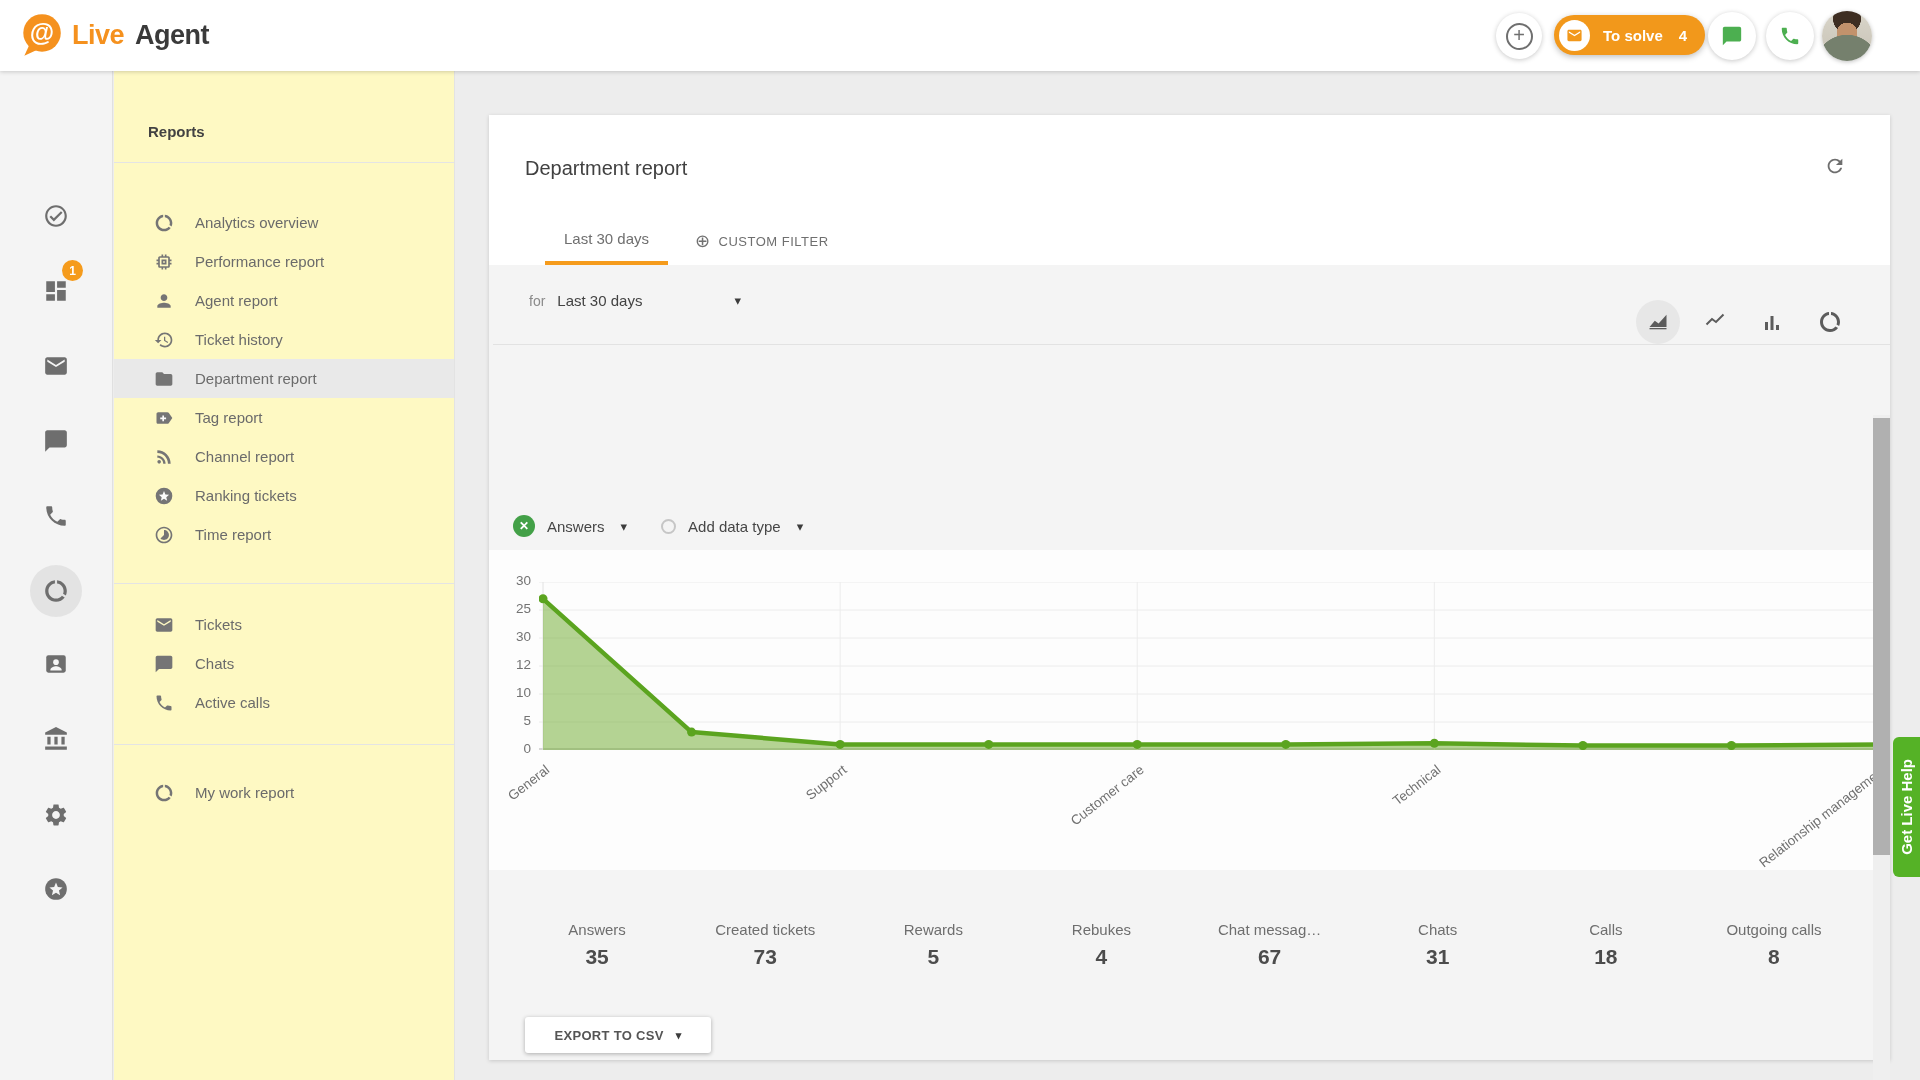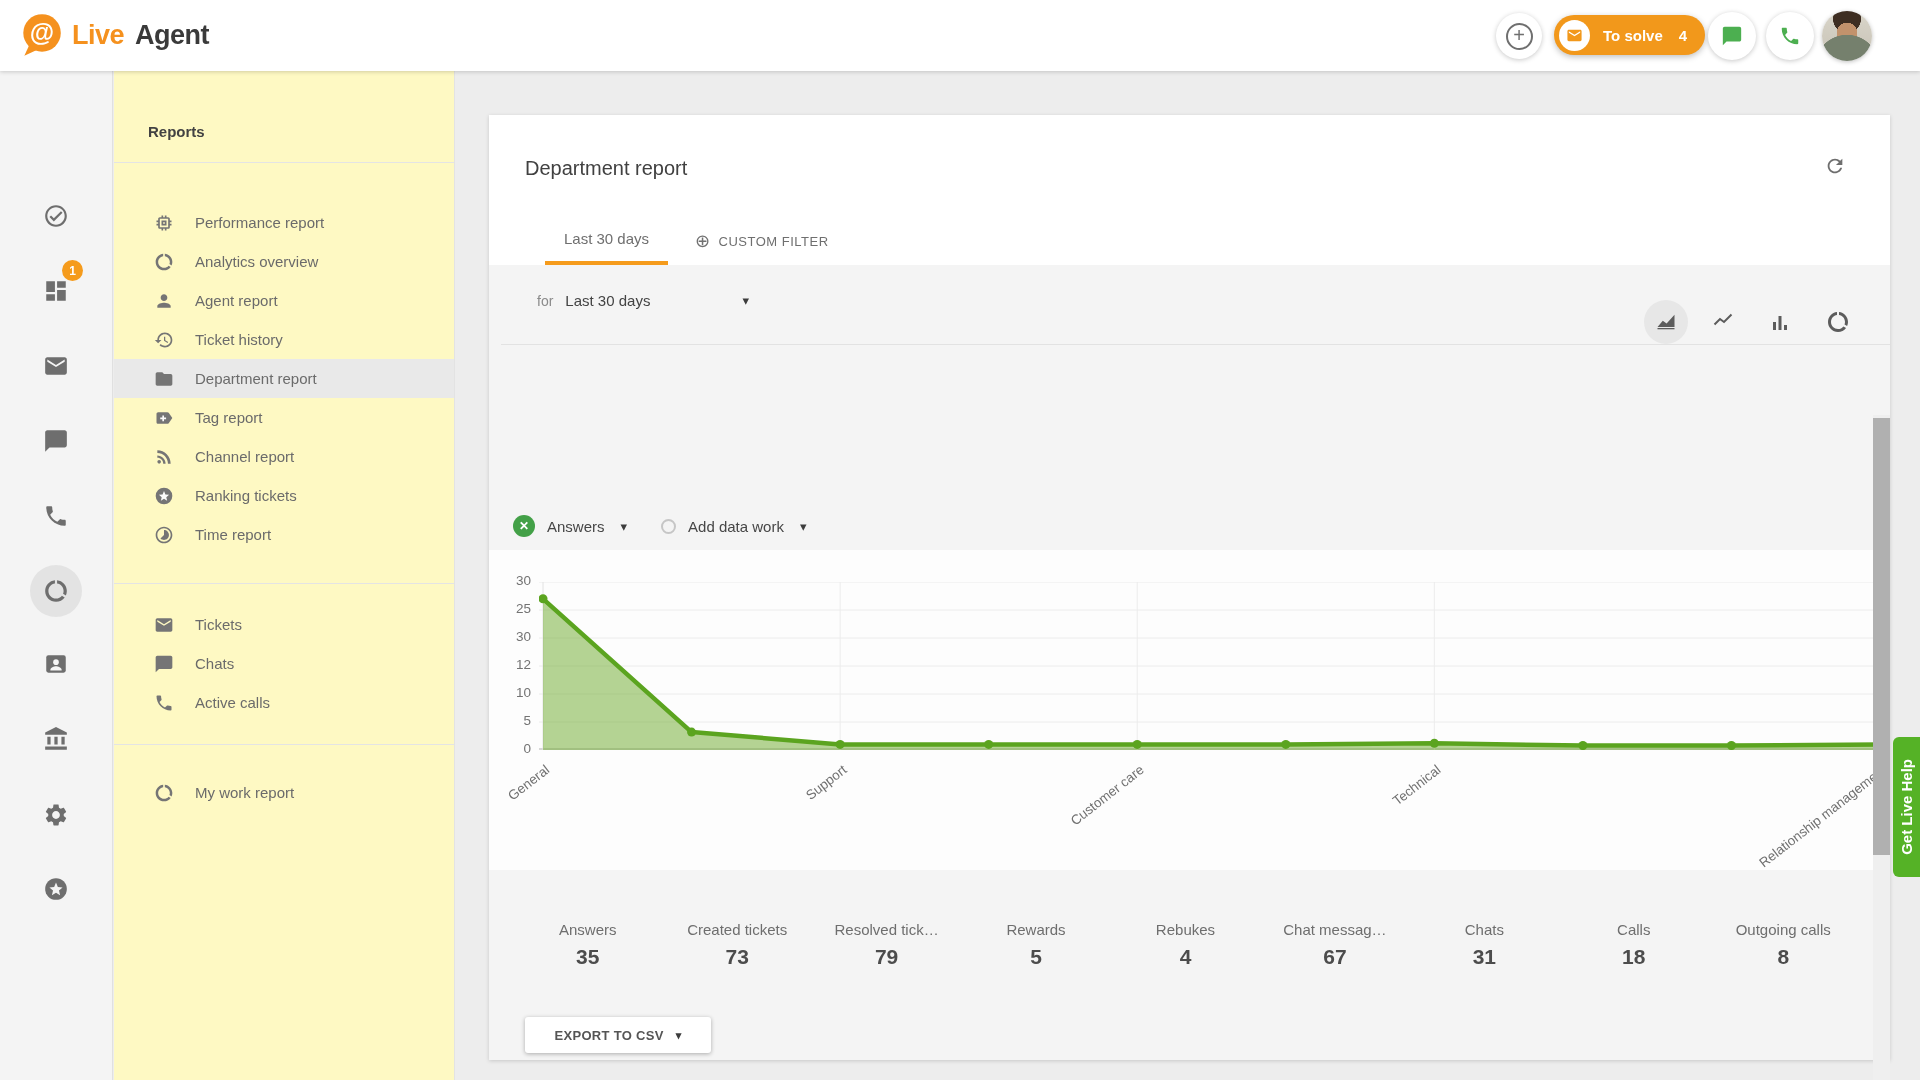--- a/index.html
+++ b/index.html
@@ -70,21 +70,21 @@
   .refresh-btn svg { width:22px; height:22px; fill:#6e6e6e; }
   .tabs { position:absolute; left:0; bottom:0; height:48px; display:flex; align-items:center; }
   .tab1 { width:123px; margin-left:56px; text-align:center; font-size:15px; color:#6f6f6f; position:relative; height:48px; line-height:44px; }
   .tab-underline { position:absolute; left:0; bottom:0; width:123px; height:4px; background:#f59b1c; }
   .tab2 { margin-left:27px; font-size:13px; letter-spacing:.5px; color:#6f6f6f; display:flex; align-items:center; }
   .plusc { font-size:18px; margin-right:8px; color:#717171; }
   .plusc::before { content:"⊕"; }
 
   .card-body { position:absolute; left:0; top:150px; right:0; bottom:0; background:#f4f4f4; }
 
-  .toolbar { position:absolute; left:12px; top:0; right:0; height:80px; border-bottom:1px solid #e2e2e2; }
+  .toolbar { position:absolute; left:4px; top:0; right:0; height:80px; border-bottom:1px solid #e2e2e2; }
   .filter-select { position:absolute; left:36px; top:27px; width:212px; display:flex;
     align-items:center; justify-content:space-between; cursor:pointer; }
   .for-lbl { font-size:14px; color:#8a8a8a; }
   .filter-val { font-size:15px; color:#434343; margin-left:12px; margin-right:auto; }
   .caret { color:#3c3c3c; font-size:13px; }
   .caret::before { content:"▾"; }
   .ctype { position:absolute; top:35px; width:44px; height:44px; margin-top:-22px;
     display:flex; align-items:center; justify-content:center; border-radius:50%; }
   .ctype svg { width:24px; height:24px; fill:#5c5c5c; }
   .ctype.sel { background:#e7e7e7; }
@@ -231,29 +231,29 @@
   </div>
 </div>
 
 <div class="sidenav">
   <div class="side-title">Reports</div>
   <div class="side-div"></div>
 
   <div class="menu">
     <div class="mi">
       <svg viewBox="0 0 24 24">
+          <path d="M13 2.05v3.03c3.39.49 6 3.39 6 6.92 0 .9-.18 1.75-.48 2.54l2.6 1.53c.56-1.24.88-2.62.88-4.07 0-5.18-3.95-9.45-9-9.95zM12 19c-3.87 0-7-3.13-7-7 0-3.53 2.61-6.43 6-6.92V2.05c-5.06.5-9 4.76-9 9.95 0 5.52 4.47 10 9.99 10 3.31 0 6.24-1.61 8.06-4.09l-2.6-1.53C16.17 17.98 14.21 19 12 19z"></path>
+        </svg>
+      <span>Analytics overview</span>
+    </div>
+    <div class="mi">
+      <svg viewBox="0 0 24 24">
           <path d="M15 9H9v6h6V9zm-2 4h-2v-2h2v2zm8-2V9h-2V7c0-1.1-.9-2-2-2h-2V3h-2v2h-2V3H9v2H7c-1.1 0-2 .9-2 2v2H3v2h2v2H3v2h2v2c0 1.1.9 2 2 2h2v2h2v-2h2v2h2v-2h2c1.1 0 2-.9 2-2v-2h2v-2h-2v-2h2zm-4 6H7V7h10v10z"></path>
         </svg>
       <span>Performance report</span>
-    </div>
-    <div class="mi">
-      <svg viewBox="0 0 24 24">
-          <path d="M13 2.05v3.03c3.39.49 6 3.39 6 6.92 0 .9-.18 1.75-.48 2.54l2.6 1.53c.56-1.24.88-2.62.88-4.07 0-5.18-3.95-9.45-9-9.95zM12 19c-3.87 0-7-3.13-7-7 0-3.53 2.61-6.43 6-6.92V2.05c-5.06.5-9 4.76-9 9.95 0 5.52 4.47 10 9.99 10 3.31 0 6.24-1.61 8.06-4.09l-2.6-1.53C16.17 17.98 14.21 19 12 19z"></path>
-        </svg>
-      <span>Analytics overview</span>
     </div>
     <div class="mi">
       <svg viewBox="0 0 24 24">
           <path d="M12 12c2.21 0 4-1.79 4-4s-1.79-4-4-4-4 1.79-4 4 1.79 4 4 4zm0 2c-2.67 0-8 1.34-8 4v2h16v-2c0-2.66-5.33-4-8-4z"></path>
         </svg>
       <span>Agent report</span>
     </div>
     <div class="mi">
       <svg viewBox="0 0 24 24">
           <path d="M13 3c-4.97 0-9 4.03-9 9H1l3.89 3.89.07.14L9 12H6c0-3.87 3.13-7 7-7s7 3.13 7 7-3.13 7-7 7c-1.93 0-3.68-.79-4.94-2.06l-1.42 1.42C8.27 19.99 10.51 21 13 21c4.97 0 9-4.03 9-9s-4.03-9-9-9zm-1 5v5l4.28 2.54.72-1.21-3.5-2.08V8H12z"></path>
@@ -383,21 +383,21 @@
               <path d="M13 2.05v3.03c3.39.49 6 3.39 6 6.92 0 .9-.18 1.75-.48 2.54l2.6 1.53c.56-1.24.88-2.62.88-4.07 0-5.18-3.95-9.45-9-9.95zM12 19c-3.87 0-7-3.13-7-7 0-3.53 2.61-6.43 6-6.92V2.05c-5.06.5-9 4.76-9 9.95 0 5.52 4.47 10 9.99 10 3.31 0 6.24-1.61 8.06-4.09l-2.6-1.53C16.17 17.98 14.21 19 12 19z"></path>
             </svg>
         </div>
       </div>
 
       <div class="chip-row">
         <span class="chip-x"></span>
         <span class="chip-label">Answers</span>
         <span class="caret chip-caret"></span>
         <span class="adt-circle"></span>
-        <span class="adt-label">Add data work</span>
+        <span class="adt-label">Add data type</span>
         <span class="caret adt-caret"></span>
       </div>
 
       <div class="chart-section">
         <div id="y-labels">
             <div class="ytick" style="top: 191px;">0</div>
             <div class="ytick" style="top: 163px;">5</div>
             <div class="ytick" style="top: 135px;">10</div>
             <div class="ytick" style="top: 107px;">12</div>
             <div class="ytick" style="top: 79px;">30</div>
@@ -451,24 +451,20 @@
       <div class="stats">
         <div class="stat">
             <div class="stat-label">Answers</div>
             <div class="stat-value">35</div>
           </div>
         <div class="stat">
             <div class="stat-label">Created tickets</div>
             <div class="stat-value">73</div>
           </div>
         <div class="stat">
-            <div class="stat-label">Resolved tick…</div>
-            <div class="stat-value">79</div>
-          </div>
-        <div class="stat">
             <div class="stat-label">Rewards</div>
             <div class="stat-value">5</div>
           </div>
         <div class="stat">
             <div class="stat-label">Rebukes</div>
             <div class="stat-value">4</div>
           </div>
         <div class="stat">
             <div class="stat-label">Chat messag…</div>
             <div class="stat-value">67</div>

